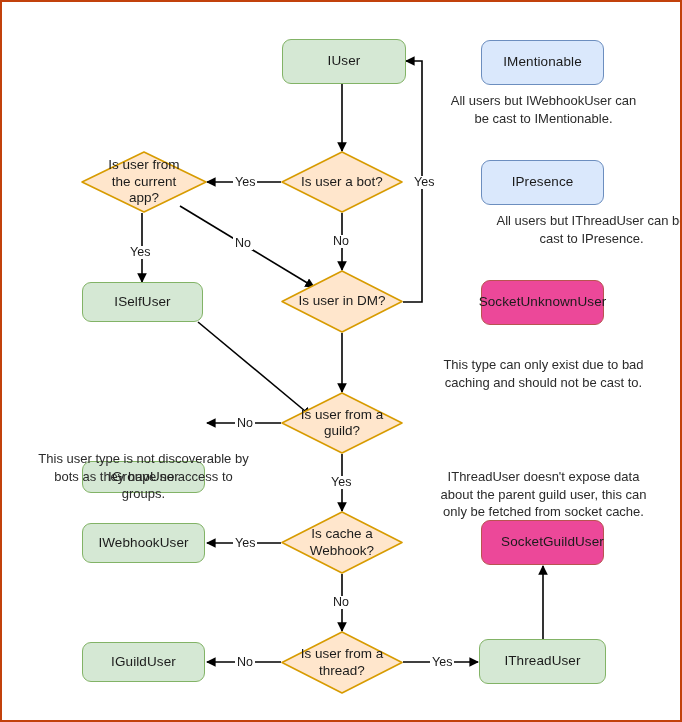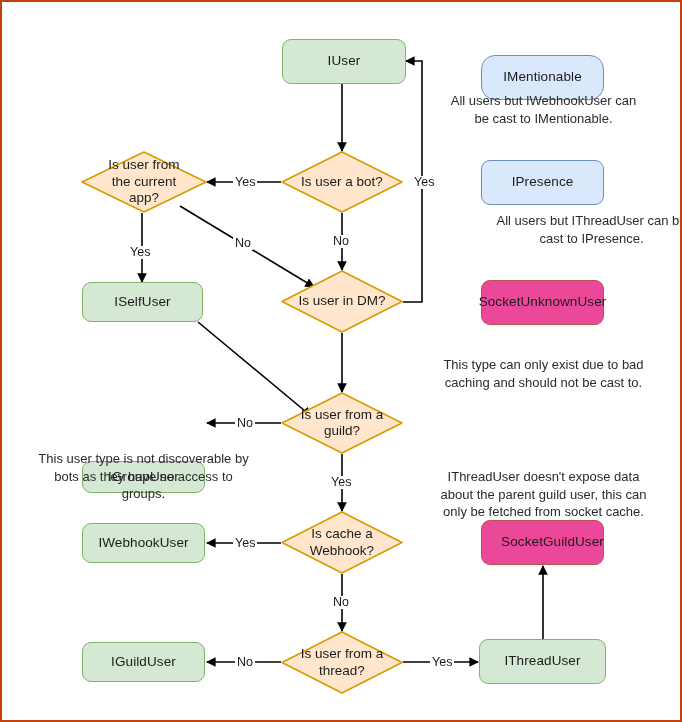--- a/index.html
+++ b/index.html
@@ -202,21 +202,21 @@
     <svg class="diamond-shape" viewBox="0 0 122 63" preserveAspectRatio="none" xmlns="http://www.w3.org/2000/svg">
       <path d="M 61 1 L 121 31.5 L 61 62 L 1 31.5 Z" fill="#ffe6cc" stroke="#d79b00" stroke-width="1.6" stroke-linejoin="round"></path>
     </svg>
     <div class="diamond-label">Is user from a thread?</div>
   </div>
 
   <div class="node rect green" style="left:477px; top:637px; width:127px; height:45px;">
     <span>IThreadUser</span>
   </div>
 
-  <div class="node rect blue" style="left:479px; top:53px; width:123px; height:45px;border-radius:14px;">
+  <div class="node rect blue" style="left:479px; top:38px; width:123px; height:45px;">
     <span>IMentionable</span>
   </div>
   <div class="note" style="left:440px; top:90px; width:203px;">All users but IWebhookUser can be cast to IMentionable.</div>
 
   <div class="node rect blue" style="left:479px; top:158px; width:123px; height:45px;">
     <span>IPresence</span>
   </div>
   <div class="note" style="left:440px; top:210px; width:203px;margin-left:48px;">All users but IThreadUser can be cast to IPresence.</div>
 
   <div class="node rect red" style="left:479px; top:278px; width:123px; height:45px;">

